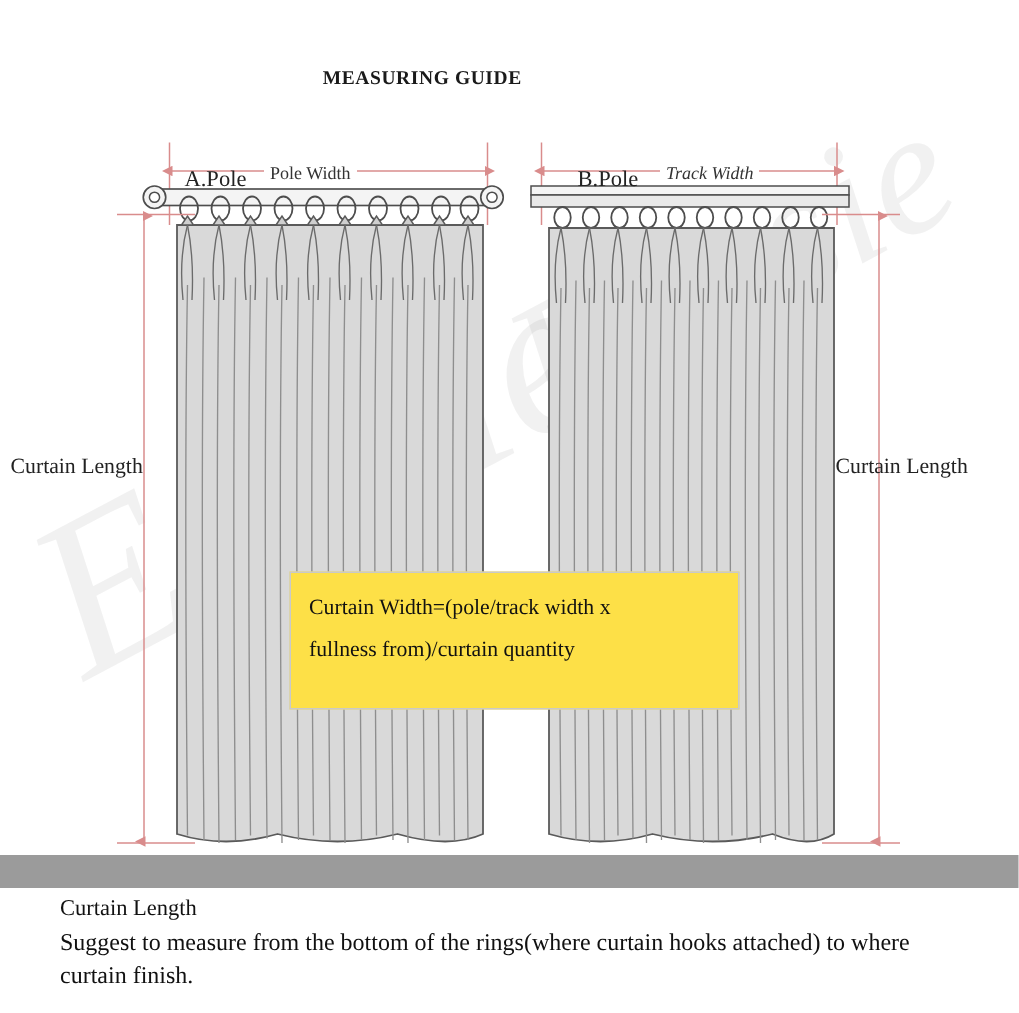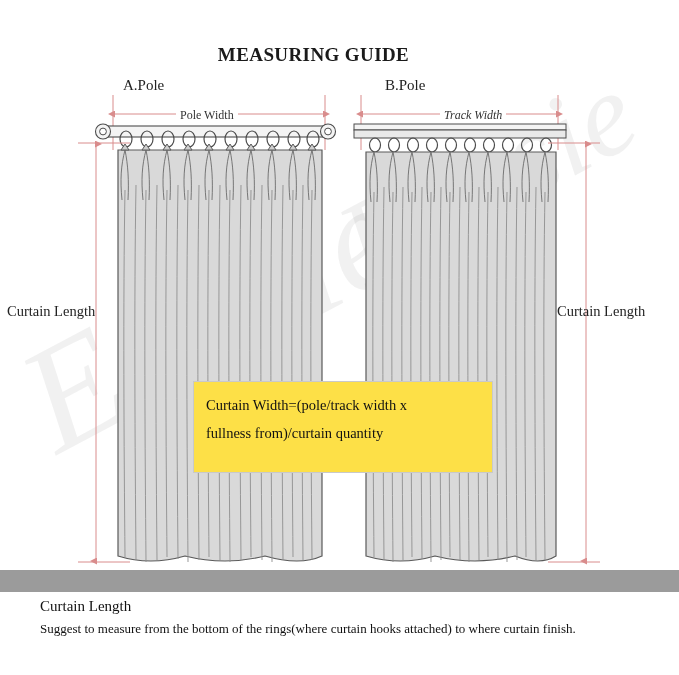--- a/index.html
+++ b/index.html
@@ -30,31 +30,31 @@
     text-align: center;
     font-size: 31px;
     font-weight: bold;
     letter-spacing: 1px;
   }
   .subtitle {
     position: absolute;
     left: 0; top: 44px;
     width: 563px;
     text-align: center;
-    font-size: 19px;
+    font-size: 13px;
     font-weight: bold;
     letter-spacing: 0.4px;
-    margin-left: 32px;
   }
 
   
   .panel-caption {
     position: absolute;
     font-size: 15px;
     color: #222;
+    margin-top: 35px;
   }
   #caption-pole { left: 123px; top: 77px; }
   #caption-track { left: 385px; top: 77px; }
 
   
   .dim-label {
     position: absolute;
     font-size: 12px;
     color: #333;
     background: #fff;
@@ -109,21 +109,21 @@
     background: #ffffff;
     padding: 6px 40px 0 40px;
     box-sizing: border-box;
   }
   .footer-title {
     font-size: 15px;
     color: #111;
     margin-bottom: 3px;
   }
   .footer-text {
-    font-size: 13px;
+    font-size: 16px;
     line-height: 22px;
     color: #111;
   }
 
   
   .watermark {
     position: absolute;
     font-family: "Liberation Serif", serif;
     font-style: italic;
     font-size: 150px;

